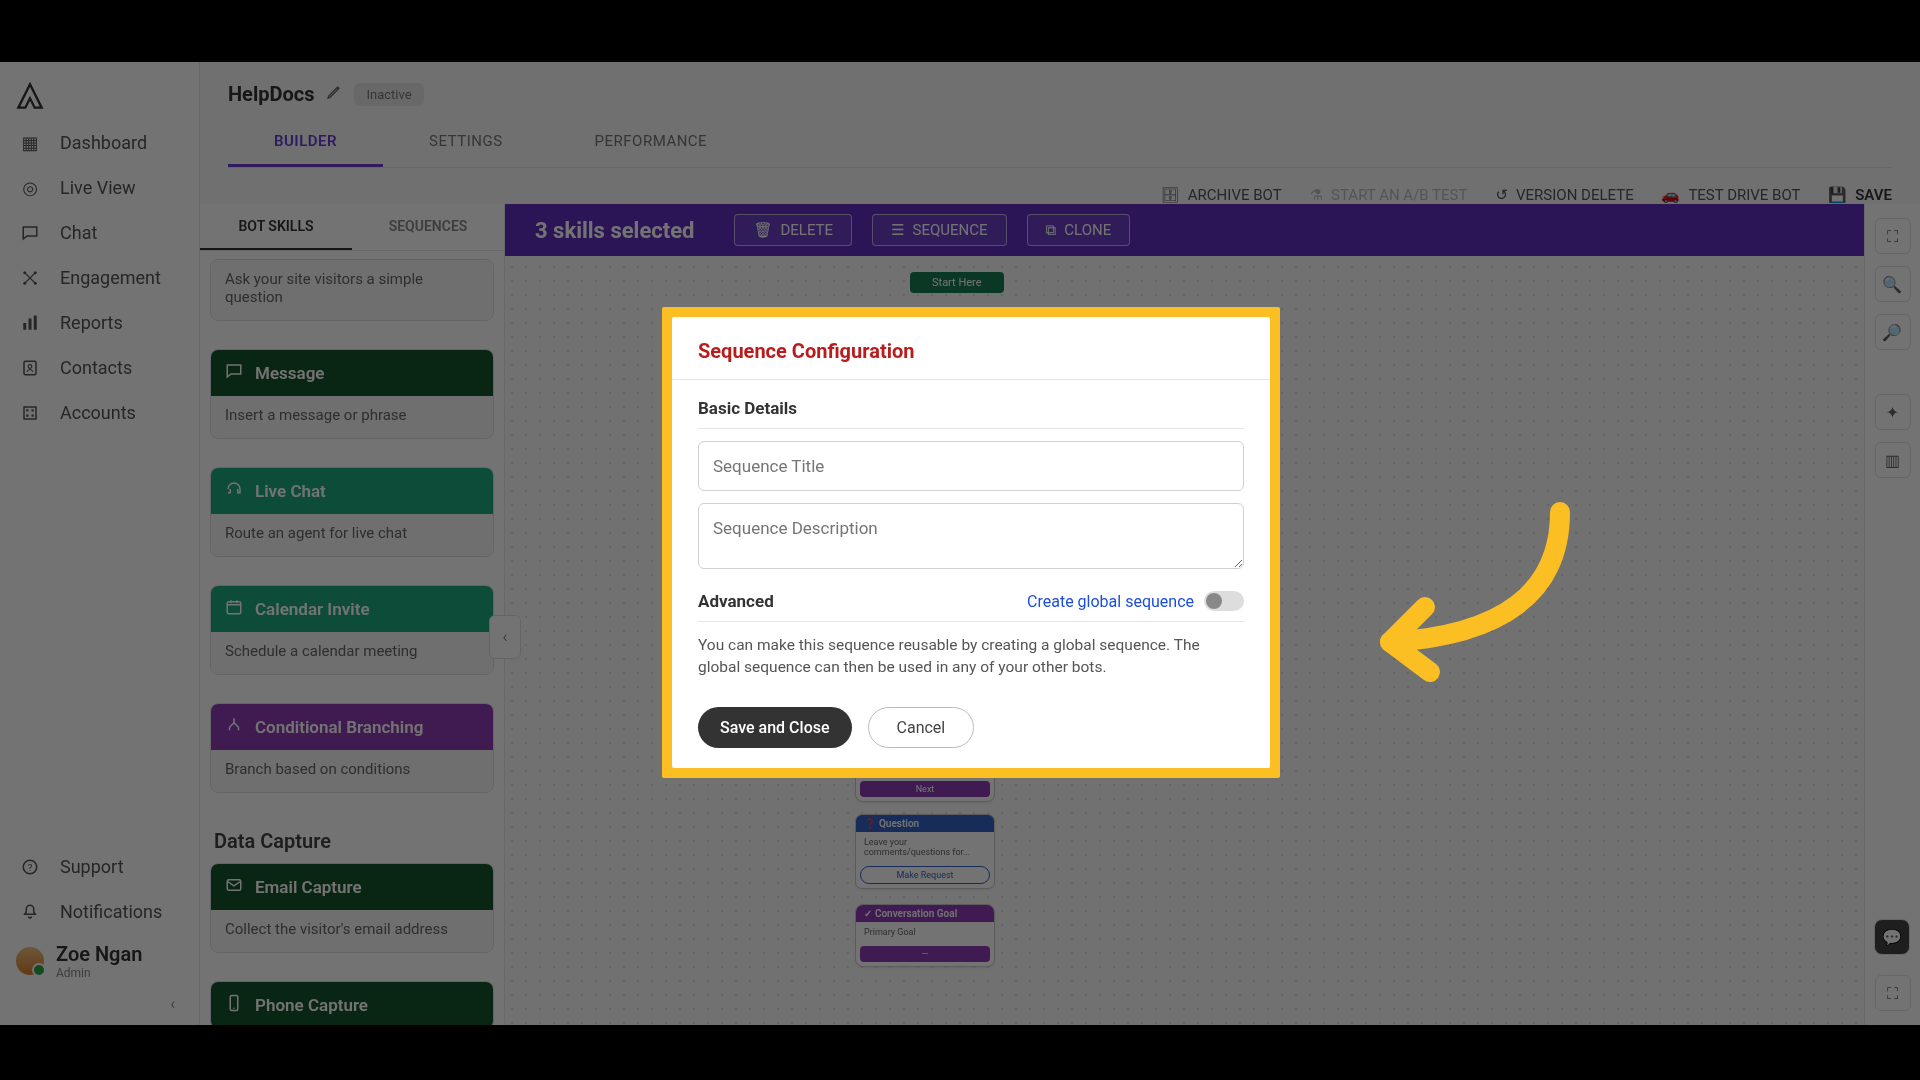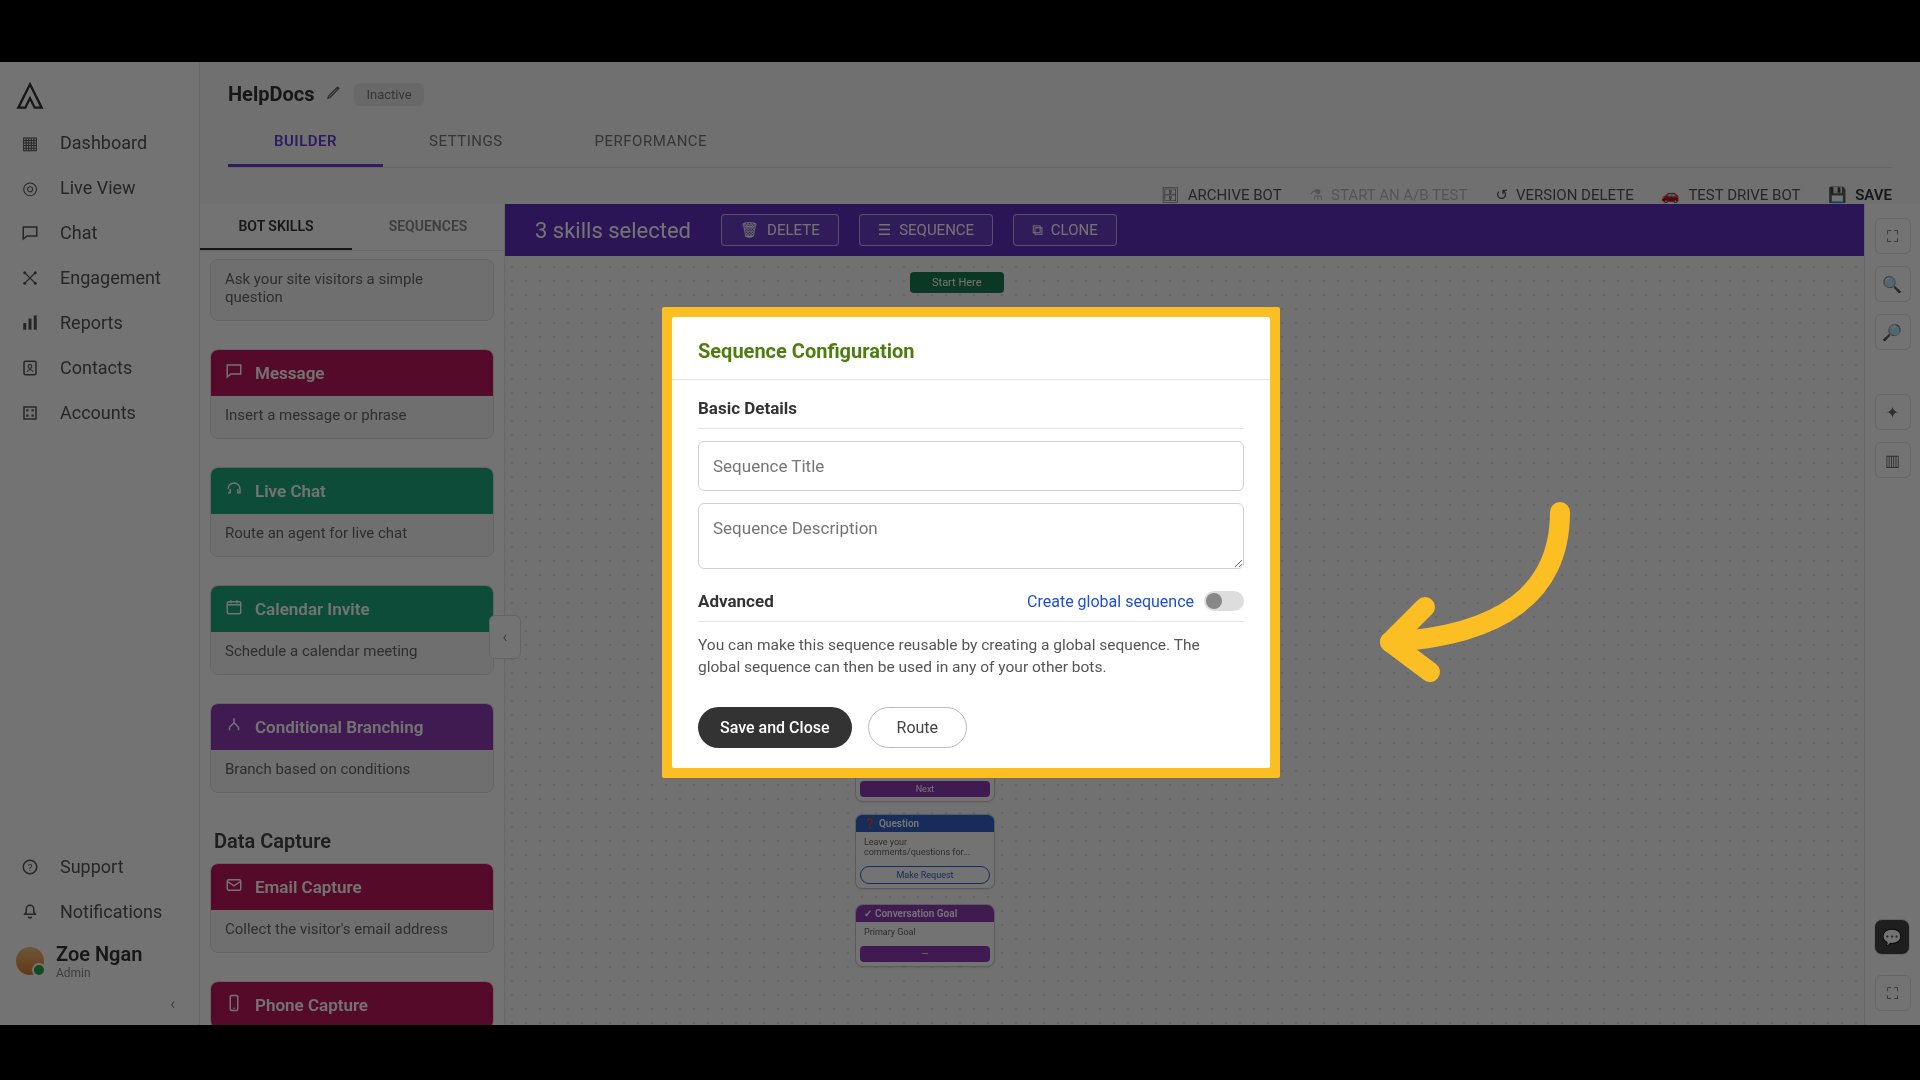--- a/index.html
+++ b/index.html
@@ -43,32 +43,32 @@
     .workspace { position:absolute; top: 142px; left:0; right:0; bottom:0; display:flex; background:#fafafa; }
     .skills-panel { width: 305px; border-right: 1px solid #e5e5e5; background:#fff; display:flex; flex-direction: column; }
     .skills-tabs { display:flex; border-bottom: 1px solid #e5e5e5; justify-content: center; }
     .skills-tab { flex:1; text-align:center; padding: 14px 8px; font-size: 14px; font-weight:600; color:#888; cursor:pointer; }
     .skills-tab.active { color:#333; border-bottom: 2px solid #333; }
     .skills-list { flex:1; overflow-y:auto; padding: 8px 10px; position:relative; }
     .skills-list::-webkit-scrollbar { width:8px; }
     .skill-card { border:1px solid #ddd; border-radius:8px; margin-bottom: 28px; overflow:hidden; }
     .skill-card-head { display:flex; align-items:center; gap: 12px; padding: 12px 14px; color:#fff; font-size:17px; font-weight:600; }
     .skill-card-body { padding: 10px 14px 14px 14px; font-size:15px; color:#666; background:#f7f7f7; }
-    .sc-blue .skill-card-head { background:#be185d; }
+    .sc-blue .skill-card-head { background:#14532d; }
     .sc-green .skill-card-head { background:#1ea97c; }
     .sc-purple .skill-card-head { background:#8e3db5; }
     .section-title { font-size: 20px; font-weight:600; color:#444; padding: 8px 4px 10px 4px; }
 
     
     .canvas-wrap { flex:1; position:relative; background:#fafafa; 
       background-image: radial-gradient(#e1e1e1 1px, transparent 1px);
       background-size: 14px 14px;
     }
     .selection-bar { position:absolute; top:0; left:0; right: 56px; height: 52px; background:#6330bf; display:flex; align-items:center; gap: 20px; padding: 0 30px; color:#fff; }
-    .sel-text { font-size: 22px; font-weight:400; flex: 0 0 auto; margin-right: 10px; }
+    .sel-text { font-size: 22px; font-weight:700; flex: 0 0 auto; margin-right: 20px; }
     .sel-btn { border:1px solid rgba(255,255,255,0.6); background:#6d3fc8; color:#fff; padding: 6px 18px; border-radius:4px; font-size:15px; display:flex; align-items:center; gap:8px; cursor:pointer; }
     .collapse-side { position:absolute; left: -16px; top: 50%; width:32px; height:44px; background:#fff; border:1px solid #ddd; border-radius:6px; display:flex; align-items:center; justify-content:center; color:#888; cursor:pointer; }
 
     
     .right-strip { position:absolute; top:0; right:0; bottom:0; width: 56px; background:#fff; border-left:1px solid #e5e5e5; display:flex; flex-direction:column; align-items:center; padding-top: 14px; gap: 12px; }
     .strip-btn { width:36px; height:36px; display:flex; align-items:center; justify-content:center; border:1px solid #e2e2e2; border-radius:6px; color:#666; cursor:pointer; }
     .strip-btn.bottom { margin-top: auto; margin-bottom: 14px; }
     .strip-btn.info { position:absolute; right: 10px; bottom: 70px; background:#444; color:#fff; border-radius:8px; }
 
     
@@ -80,21 +80,21 @@
     .node-foot { margin:4px; background:#8e3db5; color:#fff; border-radius:4px; text-align:center; font-size:9px; padding:3px; }
     .node-pill { margin:4px; border:1px solid #3563c5; color:#3563c5; border-radius:10px; text-align:center; font-size:9px; padding:3px; }
     .start-pill { position:absolute; background:#1a7a52; color:#fff; font-size:11px; padding:4px 22px; border-radius:4px; }
 
     
     .dim-overlay { position:absolute; inset:0; background: rgba(0,0,0,0.55); z-index: 10; }
 
     
     .modal-highlight { position:absolute; z-index: 20; left: 662px; top: 245px; width: 618px; padding: 10px; background: #fbbf24; border-radius: 2px; }
     .modal { background:#fff; border-radius: 2px; padding: 22px 26px 20px 26px; }
-    .modal-title { font-size: 20px; font-weight: 700; color:#4d7c0f; padding-bottom: 16px; }
+    .modal-title { font-size: 20px; font-weight: 700; color:#b91c1c; padding-bottom: 16px; }
     hr.modal-hr { border:none; border-top:1px solid #e5e5e5; margin: 0 -26px 18px -26px; }
     .modal-section-label { font-size: 17px; font-weight:700; color:#333; margin-bottom: 6px; }
     .field { width:100%; border:1px solid #d0d0d0; border-radius:6px; padding: 14px 14px; font-size:17px; color:#888; margin-top: 12px; background:#fff; }
     .field.tall { height: 66px; }
     .adv-row { display:flex; justify-content:space-between; align-items:center; margin-top: 18px; }
     .toggle-wrap { display:flex; align-items:center; gap: 10px; font-size:16px; color:#1d4ed8; }
     .toggle { width: 40px; height: 20px; border-radius: 20px; background:#ddd; position:relative; }
     .toggle::after { content:''; position:absolute; left:2px; top:2px; width:16px; height:16px; border-radius:50%; background:#888; }
     .helper-text { font-size: 15.5px; color:#555; margin-top: 12px; line-height:1.45; }
     .modal-actions { display:flex; gap: 16px; margin-top: 28px; }
@@ -434,21 +434,21 @@
         <div class="toggle-wrap">
           <span>Create global sequence</span>
           <div class="toggle"></div>
         </div>
       </div>
       <hr class="thin">
       <div class="helper-text">You can make this sequence reusable by creating a global sequence. The global sequence can then be used in any of your other bots.</div>
 
       <div class="modal-actions">
         <button class="btn-primary">Save and Close</button>
-        <button class="btn-secondary">Route</button>
+        <button class="btn-secondary">Cancel</button>
       </div>
     </div>
   </div>
 
   <div class="arrow-annotation">
     <svg width="260" height="220" viewBox="0 0 260 220">
       <path d="M 230 20 Q 230 140, 60 150" stroke="#fbbf24" stroke-width="20" fill="none" stroke-linecap="round"></path>
       <path d="M 60 150 L 95 115 M 60 150 L 100 180" stroke="#fbbf24" stroke-width="20" fill="none" stroke-linecap="round"></path>
     </svg>
   </div>

